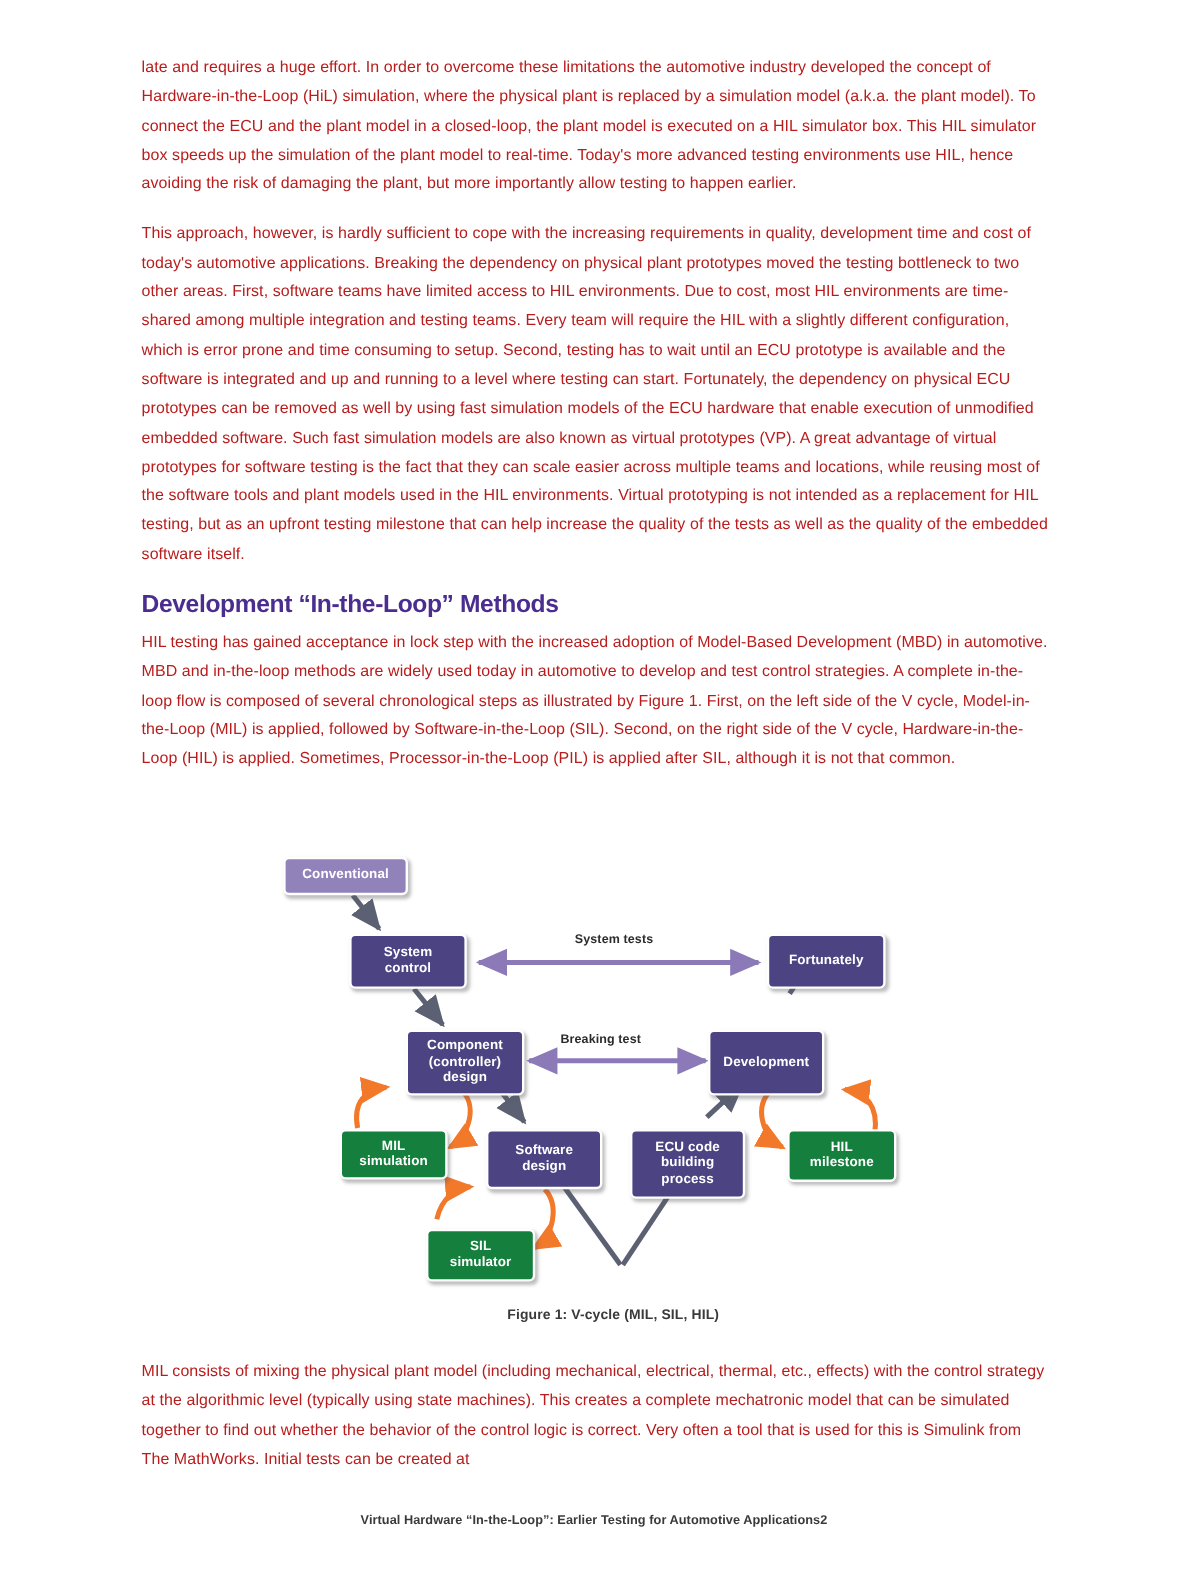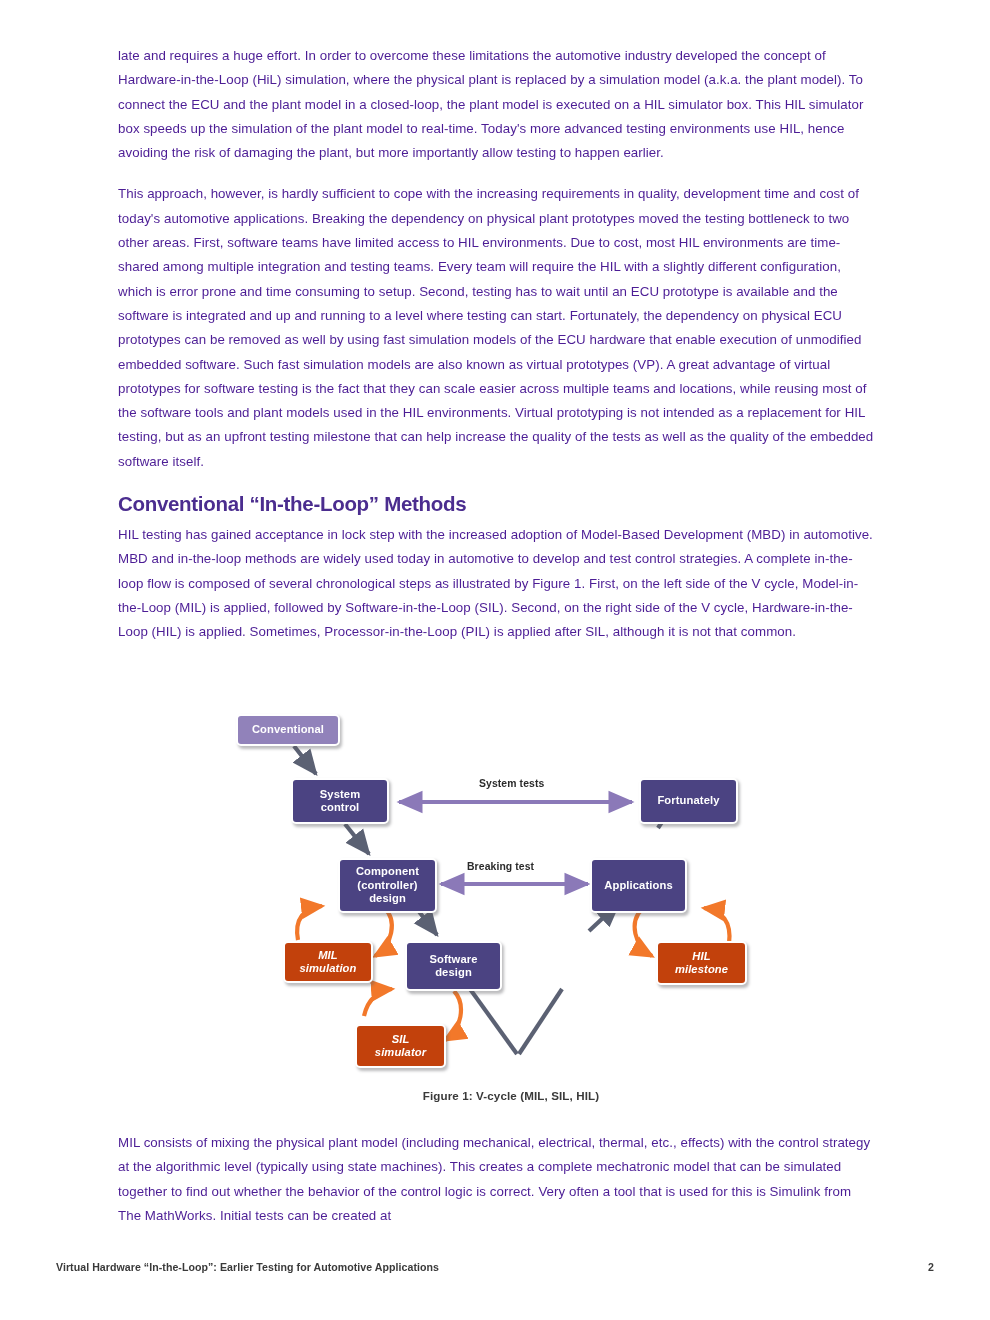--- a/index.html
+++ b/index.html
@@ -28,21 +28,21 @@
     position: absolute;
     left: 118px;
     top: 44px;
     width: 756px;
   }
 
   p.para {
     margin: 0 0 17px 0;
     font-size: 13.3px;
     line-height: 24.3px;
-    color: #4c1d95;
+    color: #b91c1c;
     text-align: left;
     letter-spacing: 0.005em;
   }
 
   h2.section-heading {
     margin: 10px 0 6px 0;
     font-size: 20.5px;
     line-height: 26px;
     font-weight: bold;
     color: #4b2d8f;
@@ -83,21 +83,21 @@
     display: flex;
     align-items: center;
     justify-content: center;
     text-align: center;
     box-shadow: 2px 2.5px 3px rgba(90,90,95,0.40);
     z-index: 3;
     letter-spacing: 0.01em;
   }
   .node.purple   { background: #4b4382; }
   .node.lilac    { background: #9182ba; }
-  .node.orange   { background: #c2410c; font-style: italic; }
+  .node.orange   { background: #15803d; }
 
   .edge-label {
     position: absolute;
     font-size: 10.4px;
     font-weight: bold;
     color: #2b2b2b;
     z-index: 4;
     white-space: nowrap;
     letter-spacing: 0.01em;
   }
@@ -123,38 +123,38 @@
     width: 756px;
   }
 
   
   .footer {
     position: absolute;
     left: 56px;
     top: 1261px;
     width: 878px;
     display: flex;
-    justify-content: space-between;
+    justify-content: center;
     align-items: baseline;
     font-size: 10.6px;
     font-weight: bold;
     color: #3a3a3a;
     letter-spacing: 0.005em;
   }
 </style>
 </head>
 <body>
 
 <div class="page">
 
   <div class="content">
     <p class="para">late and requires a huge effort. In order to overcome these limitations the automotive industry developed the concept of Hardware-in-the-Loop (HiL) simulation, where the physical plant is replaced by a simulation model (a.k.a. the plant model). To connect the ECU and the plant model in a closed-loop, the plant model is executed on a HIL simulator box. This HIL simulator box speeds up the simulation of the plant model to real-time. Today's more advanced testing environments use HIL, hence avoiding the risk of damaging the plant, but more importantly allow testing to happen earlier.</p>
     <p class="para">This approach, however, is hardly sufficient to cope with the increasing requirements in quality, development time and cost of today's automotive applications. Breaking the dependency on physical plant prototypes moved the testing bottleneck to two other areas. First, software teams have limited access to HIL environments. Due to cost, most HIL environments are time-shared among multiple integration and testing teams. Every team will require the HIL with a slightly different configuration, which is error prone and time consuming to setup. Second, testing has to wait until an ECU prototype is available and the software is integrated and up and running to a level where testing can start. Fortunately, the dependency on physical ECU prototypes can be removed as well by using fast simulation models of the ECU hardware that enable execution of unmodified embedded software. Such fast simulation models are also known as virtual prototypes (VP). A great advantage of virtual prototypes for software testing is the fact that they can scale easier across multiple teams and locations, while reusing most of the software tools and plant models used in the HIL environments. Virtual prototyping is not intended as a replacement for HIL testing, but as an upfront testing milestone that can help increase the quality of the tests as well as the quality of the embedded software itself.</p>
 
-    <h2 class="section-heading">Conventional “In-the-Loop” Methods</h2>
+    <h2 class="section-heading">Development “In-the-Loop” Methods</h2>
 
     <p class="para">HIL testing has gained acceptance in lock step with the increased adoption of Model-Based Development (MBD) in automotive. MBD and in-the-loop methods are widely used today in automotive to develop and test control strategies. A complete in-the-loop flow is composed of several chronological steps as illustrated by Figure 1. First, on the left side of the V cycle, Model-in-the-Loop (MIL) is applied, followed by Software-in-the-Loop (SIL). Second, on the right side of the V cycle, Hardware-in-the-Loop (HIL) is applied. Sometimes, Processor-in-the-Loop (PIL) is applied after SIL, although it is not that common.</p>
   </div>
 
   <div class="figure-wrap">
     <div class="diagram">
 
       <svg viewBox="0 0 530 378">
         <defs>
           <marker id="grayArrow" markerWidth="7" markerHeight="7" refX="5.6" refY="3.1" orient="auto" markerUnits="strokeWidth">
@@ -210,22 +210,25 @@
 
       <div class="node orange" style="left:51px; top:235px; width:90px; height:42px; white-space:pre-line;">MIL
 simulation</div>
 
       <div class="node purple" style="left:173px; top:235px; width:97px; height:50px; white-space:pre-line;">Software
 design</div>
 
       <div class="node orange" style="left:123px; top:318px; width:91px; height:44px; white-space:pre-line;">SIL
 simulator</div>
 
-
-      <div class="node purple" style="left:358px; top:152px; width:97px; height:55px;">Applications</div>
+      <div class="node purple" style="left:293px; top:235px; width:96px; height:58px; white-space:pre-line;">ECU code
+building
+process</div>
+
+      <div class="node purple" style="left:358px; top:152px; width:97px; height:55px;">Development</div>
 
       <div class="node orange" style="left:424px; top:235px; width:91px; height:44px; white-space:pre-line;">HIL
 milestone</div>
 
       <div class="node purple" style="left:407px; top:72px; width:99px; height:46px;">Fortunately</div>
 
       <div class="edge-label" style="left:247px; top:72px;">System tests</div>
       <div class="edge-label" style="left:235px; top:155px;">Breaking test</div>
     </div>
   </div>

